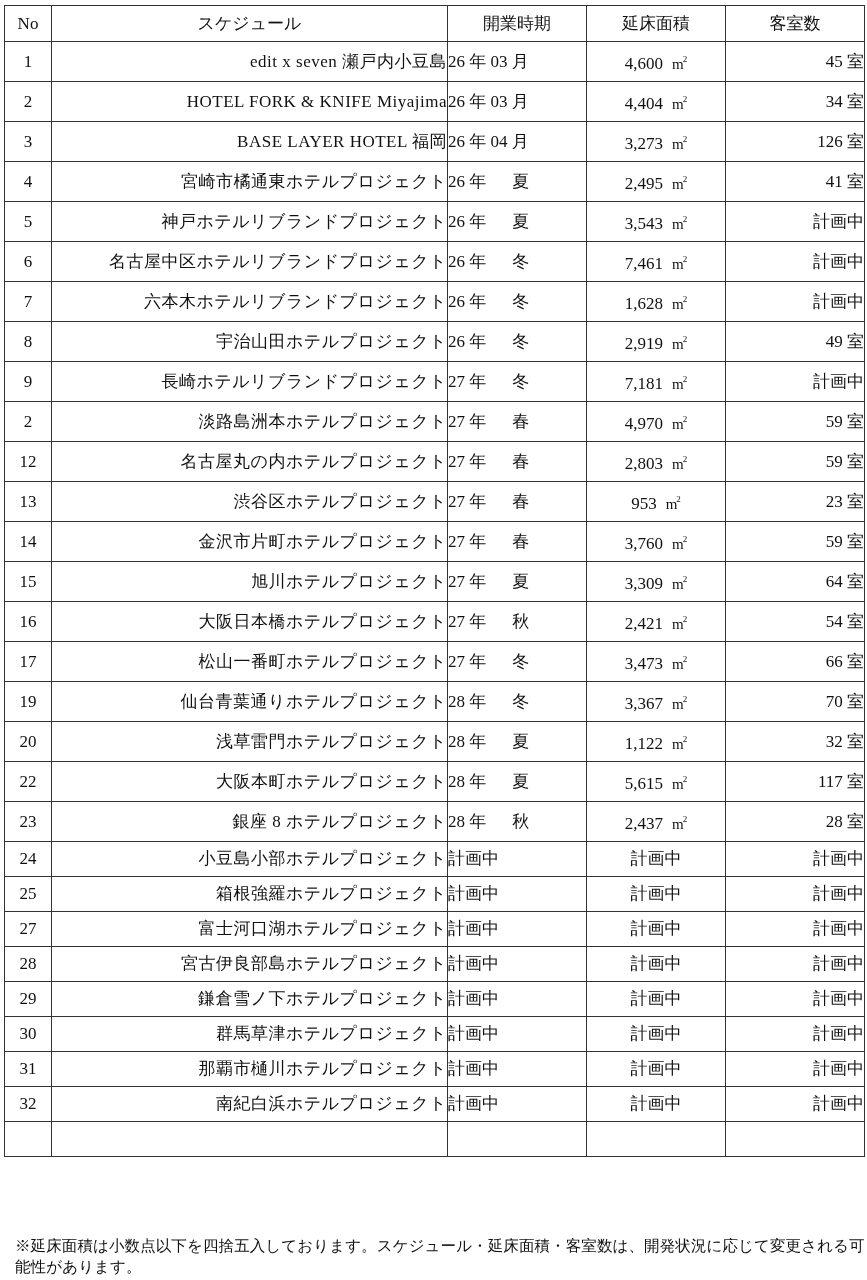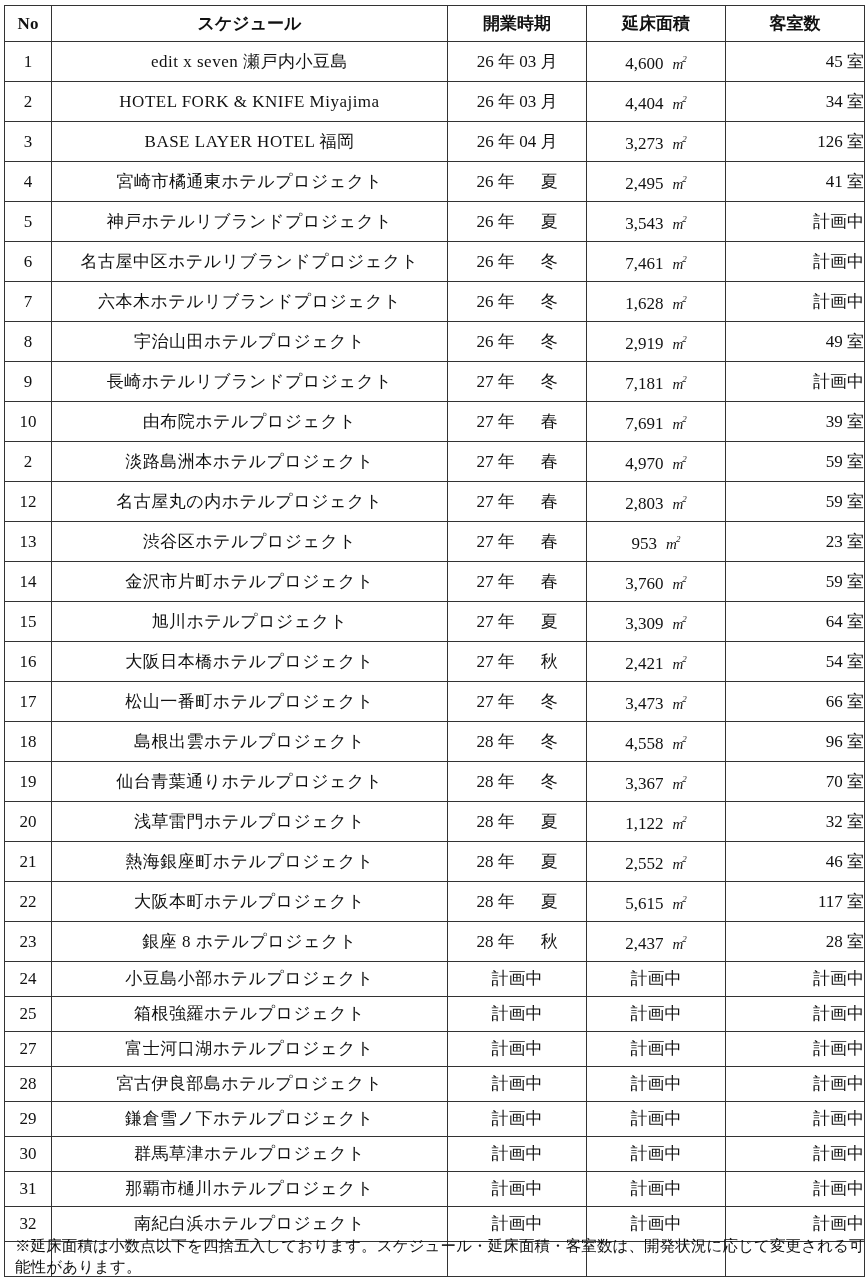--- a/index.html
+++ b/index.html
@@ -17,36 +17,36 @@
   }
   table.projects th, table.projects td {
     border: 1px solid #333333;
     height: 34px;
     padding: 0;
     line-height: 34px;
     white-space: nowrap;
     overflow: hidden;
   }
   table.projects th {
-    font-weight: bold;
+    font-weight: normal;
     height: 35px;
     line-height: 35px;
   }
   col.c-no { width: 47px; }
   col.c-name { width: 396px; }
   col.c-open { width: 139px; }
   col.c-area { width: 139px; }
   col.c-rooms { width: 139px; }
   td.no { text-align: center; }
-  td.name { text-align: center; padding-left: 9px; letter-spacing: 0.5px; }
-  td.open { text-align: center; }
+  td.name { text-align: right; padding-left: 9px; letter-spacing: 0.5px; }
+  td.open { text-align: left; }
   td.area { text-align: center; }
   td.rooms { text-align: right; }
   .season-gap { display: inline-block; width: 26px; }
-  .sqm { font-size: 15px; margin-left: 9px; font-style: italic; }
+  .sqm { font-size: 15px; margin-left: 9px; }
   .sqm sup { font-size: 9px; vertical-align: 7px; margin-left: -1px; }
   .note {
     position: absolute; left: 15px; top: 1235px; width: 862px;
     font-size: 15.5px; line-height: 21px; color: #111111;
     letter-spacing: 0.1px;
   }
 </style>
 </head>
 <body>
 
@@ -126,27 +126,20 @@
           <td class="rooms"><span class="">49 室</span></td>
         </tr>
         <tr>
           <td class="no"><span class="">9</span></td>
           <td class="name"><span class="">長崎ホテルリブランドプロジェクト</span></td>
           <td class="open"><span class="">27 年</span><span class="season-gap"></span><span class="">冬</span></td>
           <td class="area"><span class="">7,181</span><span class="sqm"><span>m</span><sup>2</sup></span></td>
           <td class="rooms"><span class="">計画中</span></td>
         </tr>
         <tr>
-          <td class="no"><span class="">10</span></td>
-          <td class="name"><span class="">由布院ホテルプロジェクト</span></td>
-          <td class="open"><span class="">27 年</span><span class="season-gap"></span><span class="">春</span></td>
-          <td class="area"><span class="">7,691</span><span class="sqm"><span>m</span><sup>2</sup></span></td>
-          <td class="rooms"><span class="">39 室</span></td>
-        </tr>
-        <tr>
           <td class="no"><span class="">2</span></td>
           <td class="name"><span class="">淡路島洲本ホテルプロジェクト</span></td>
           <td class="open"><span class="">27 年</span><span class="season-gap"></span><span class="">春</span></td>
           <td class="area"><span class="">4,970</span><span class="sqm"><span>m</span><sup>2</sup></span></td>
           <td class="rooms"><span class="">59 室</span></td>
         </tr>
         <tr>
           <td class="no"><span class="">12</span></td>
           <td class="name"><span class="">名古屋丸の内ホテルプロジェクト</span></td>
           <td class="open"><span class="">27 年</span><span class="season-gap"></span><span class="">春</span></td>
@@ -182,46 +175,32 @@
           <td class="rooms"><span class="">54 室</span></td>
         </tr>
         <tr>
           <td class="no"><span class="">17</span></td>
           <td class="name"><span class="">松山一番町ホテルプロジェクト</span></td>
           <td class="open"><span class="">27 年</span><span class="season-gap"></span><span class="">冬</span></td>
           <td class="area"><span class="">3,473</span><span class="sqm"><span>m</span><sup>2</sup></span></td>
           <td class="rooms"><span class="">66 室</span></td>
         </tr>
         <tr>
-          <td class="no"><span class="">18</span></td>
-          <td class="name"><span class="">島根出雲ホテルプロジェクト</span></td>
-          <td class="open"><span class="">28 年</span><span class="season-gap"></span><span class="">冬</span></td>
-          <td class="area"><span class="">4,558</span><span class="sqm"><span>m</span><sup>2</sup></span></td>
-          <td class="rooms"><span class="">96 室</span></td>
-        </tr>
-        <tr>
           <td class="no"><span class="">19</span></td>
           <td class="name"><span class="">仙台青葉通りホテルプロジェクト</span></td>
           <td class="open"><span class="">28 年</span><span class="season-gap"></span><span class="">冬</span></td>
           <td class="area"><span class="">3,367</span><span class="sqm"><span>m</span><sup>2</sup></span></td>
           <td class="rooms"><span class="">70 室</span></td>
         </tr>
         <tr>
           <td class="no"><span class="">20</span></td>
           <td class="name"><span class="">浅草雷門ホテルプロジェクト</span></td>
           <td class="open"><span class="">28 年</span><span class="season-gap"></span><span class="">夏</span></td>
           <td class="area"><span class="">1,122</span><span class="sqm"><span>m</span><sup>2</sup></span></td>
           <td class="rooms"><span class="">32 室</span></td>
-        </tr>
-        <tr>
-          <td class="no"><span class="">21</span></td>
-          <td class="name"><span class="">熱海銀座町ホテルプロジェクト</span></td>
-          <td class="open"><span class="">28 年</span><span class="season-gap"></span><span class="">夏</span></td>
-          <td class="area"><span class="">2,552</span><span class="sqm"><span>m</span><sup>2</sup></span></td>
-          <td class="rooms"><span class="">46 室</span></td>
         </tr>
         <tr>
           <td class="no"><span class="">22</span></td>
           <td class="name"><span class="">大阪本町ホテルプロジェクト</span></td>
           <td class="open"><span class="">28 年</span><span class="season-gap"></span><span class="">夏</span></td>
           <td class="area"><span class="">5,615</span><span class="sqm"><span>m</span><sup>2</sup></span></td>
           <td class="rooms"><span class="">117 室</span></td>
         </tr>
         <tr>
           <td class="no"><span class="">23</span></td>

